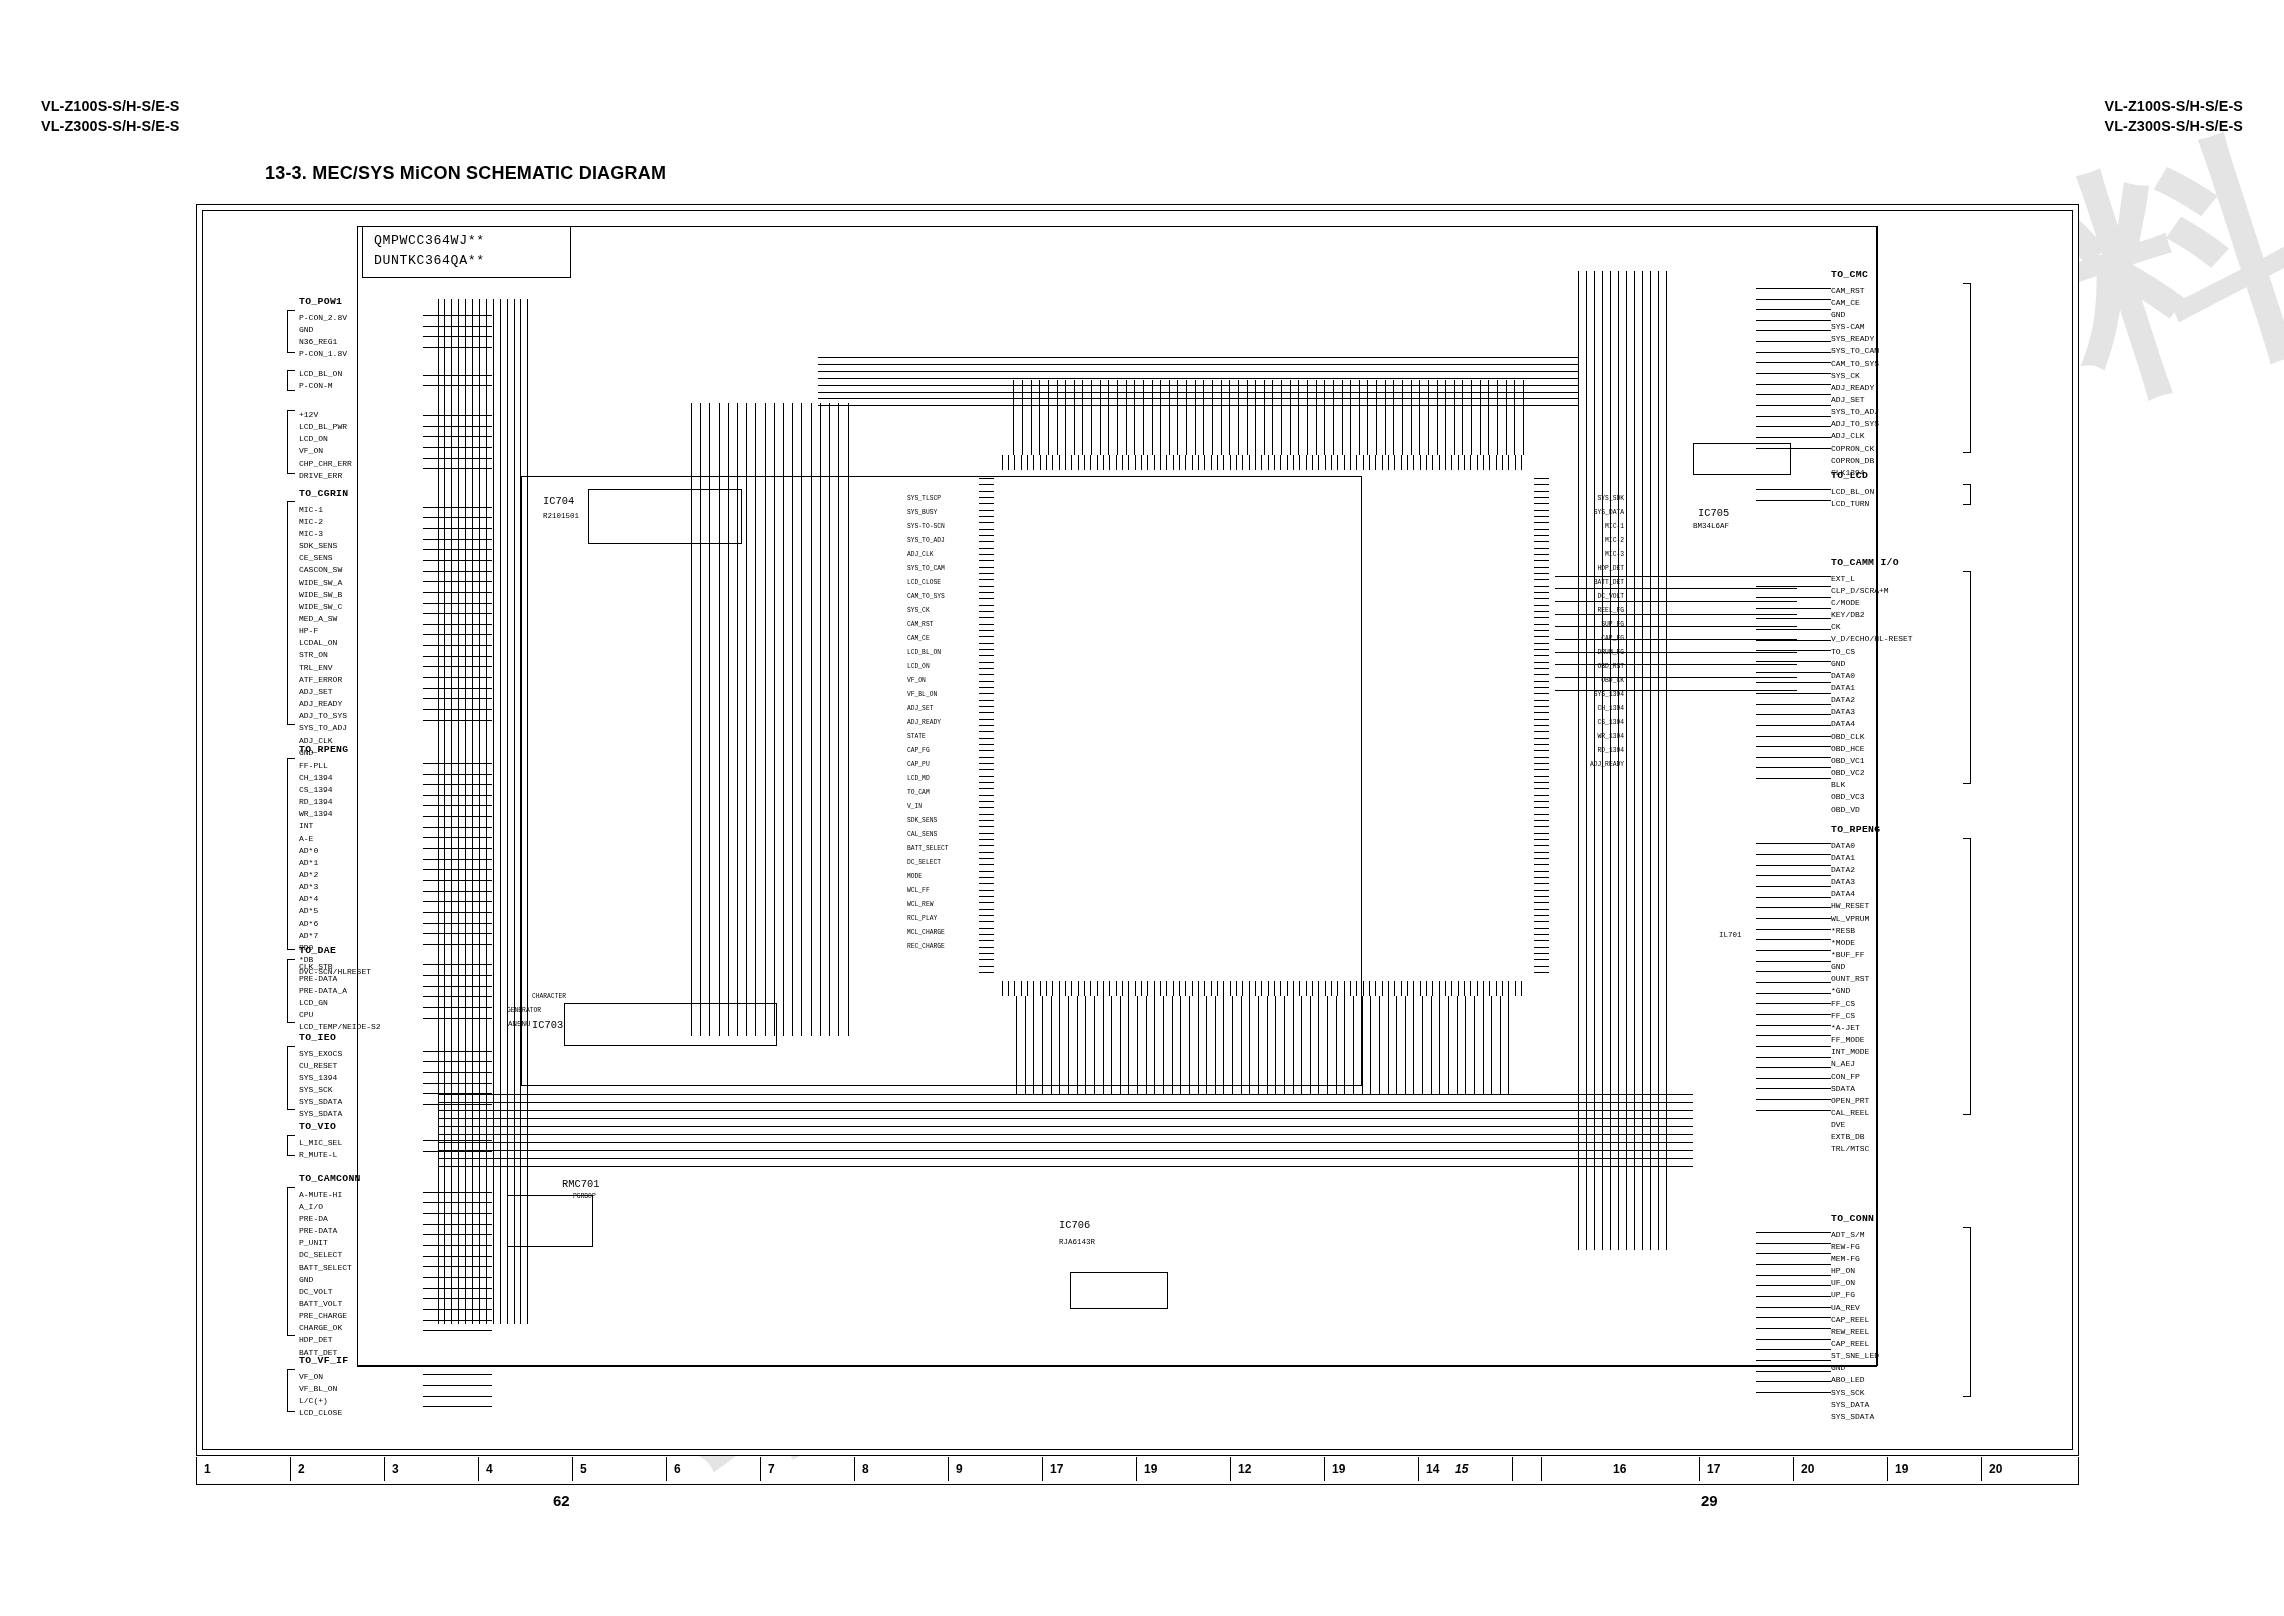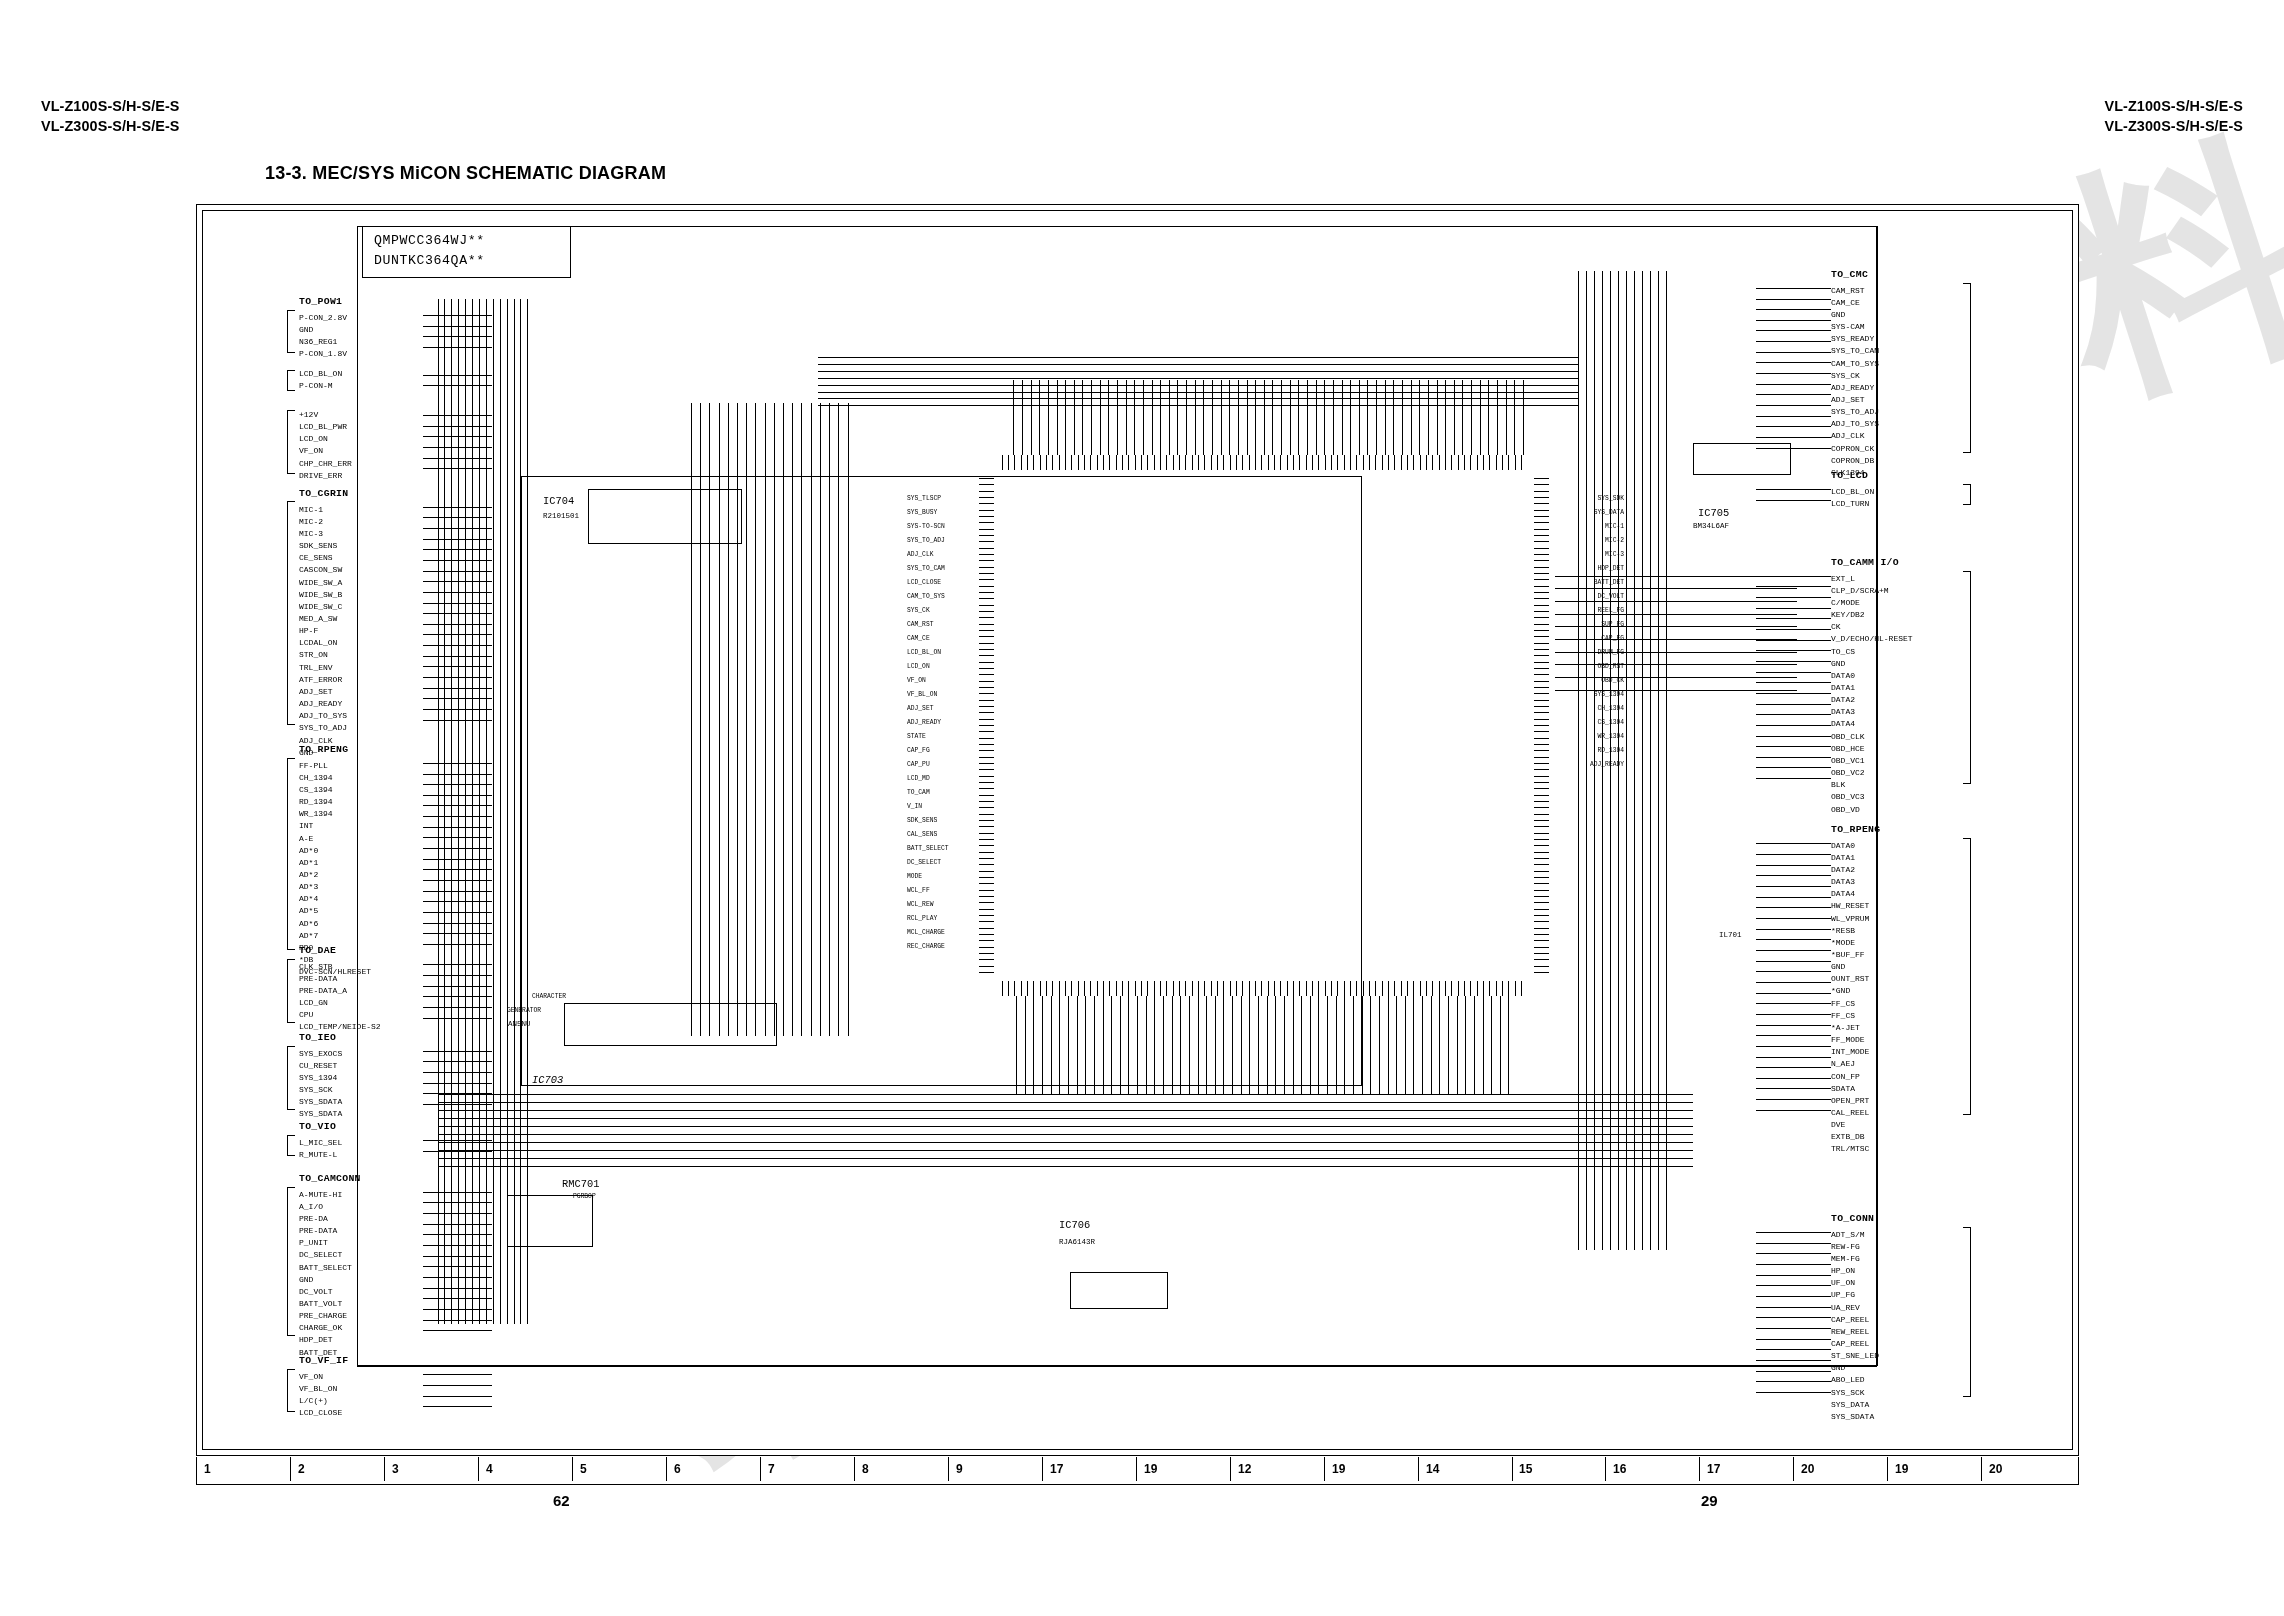--- a/index.html
+++ b/index.html
@@ -322,21 +322,21 @@
       <div class="colcell" style="left: 376px; width: 94px;">5</div>
       <div class="colcell" style="left: 470px; width: 94px;">6</div>
       <div class="colcell" style="left: 564px; width: 94px;">7</div>
       <div class="colcell" style="left: 658px; width: 94px;">8</div>
       <div class="colcell" style="left: 752px; width: 94px;">9</div>
       <div class="colcell" style="left: 846px; width: 94px;">17</div>
       <div class="colcell" style="left: 940px; width: 94px;">19</div>
       <div class="colcell" style="left: 1034px; width: 94px;">12</div>
       <div class="colcell" style="left: 1128px; width: 94px;">19</div>
       <div class="colcell" style="left: 1222px; width: 94px;">14</div>
-      <div class="colcell" style="left: 1315px; width: 94px;">15</div>
+      <div class="colcell" style="left: 1251px; width: 94px; font-style: italic;">15</div>
       <div class="colcell" style="left: 1409px; width: 94px;">16</div>
       <div class="colcell" style="left: 1503px; width: 94px;">17</div>
       <div class="colcell" style="left: 1597px; width: 94px;">20</div>
       <div class="colcell" style="left: 1691px; width: 94px;">19</div>
       <div class="colcell last" style="left: 1785px; width: 94px;">20</div>
     </div>
 
   <div class="board-box"></div>
   <div class="board-labels">
     <div>QMPWCC364WJ**</div>
@@ -681,21 +681,21 @@
   <div class="ic-caption" style="left:518px; top:479px;">
     <span>IC704</span>
     <span class="tiny2" style="position:static;">R2101501</span>
   </div>
 
   <div class="ic" style="left:564px; top:1003px; width:213px; height:43px;"></div>
   <div class="ic-caption" style="left:507px; top:973px;">
     <span class="tiny" style="position:static;">CHARACTER
 GENERATOR</span>
   </div>
-  <div class="ic-caption" style="left:507px; top:1058px;font-style:italic;">
+  <div class="ic-caption" style="left:507px; top:1003px;">
     <span>IC703</span>
   </div>
   <div class="tiny2" style="left:508px; top:1019px;">AN5NU</div>
 
   <div class="ic" style="left:1693px; top:443px; width:98px; height:32px;"></div>
   <div class="ic-caption" style="left:1698px; top:506px;">IC705</div>
   <div class="tiny2" style="left:1693px; top:521px;">BM34L6AF</div>
 
   <div class="ic" style="left:1070px; top:1272px; width:98px; height:37px;"></div>
   <div class="ic-caption" style="left:1059px; top:1218px;">IC706</div>

